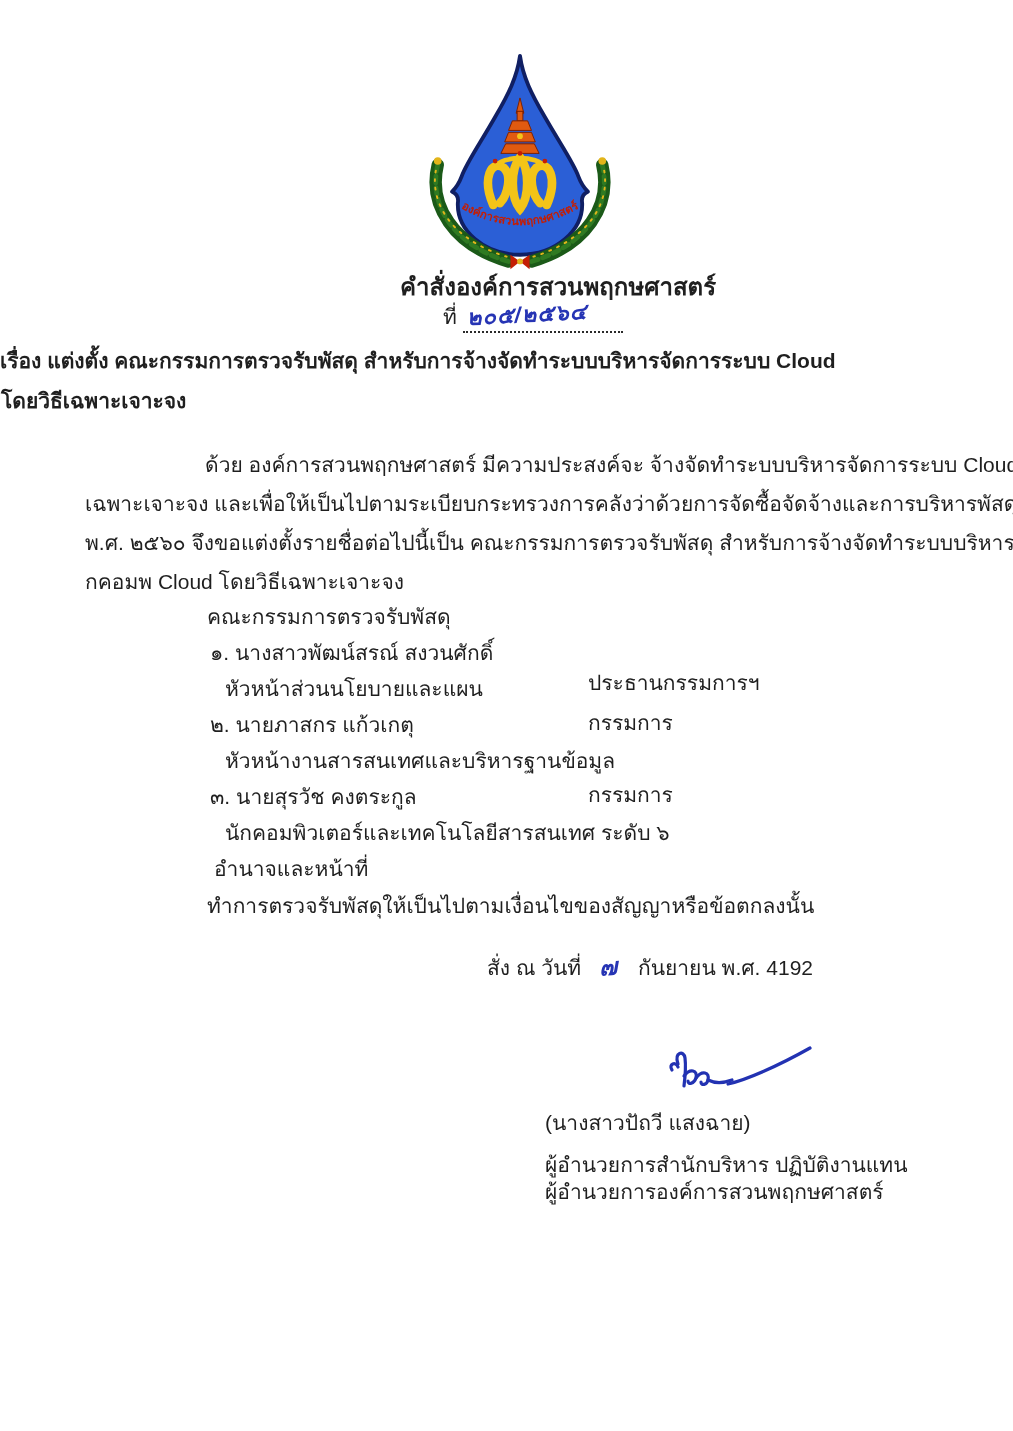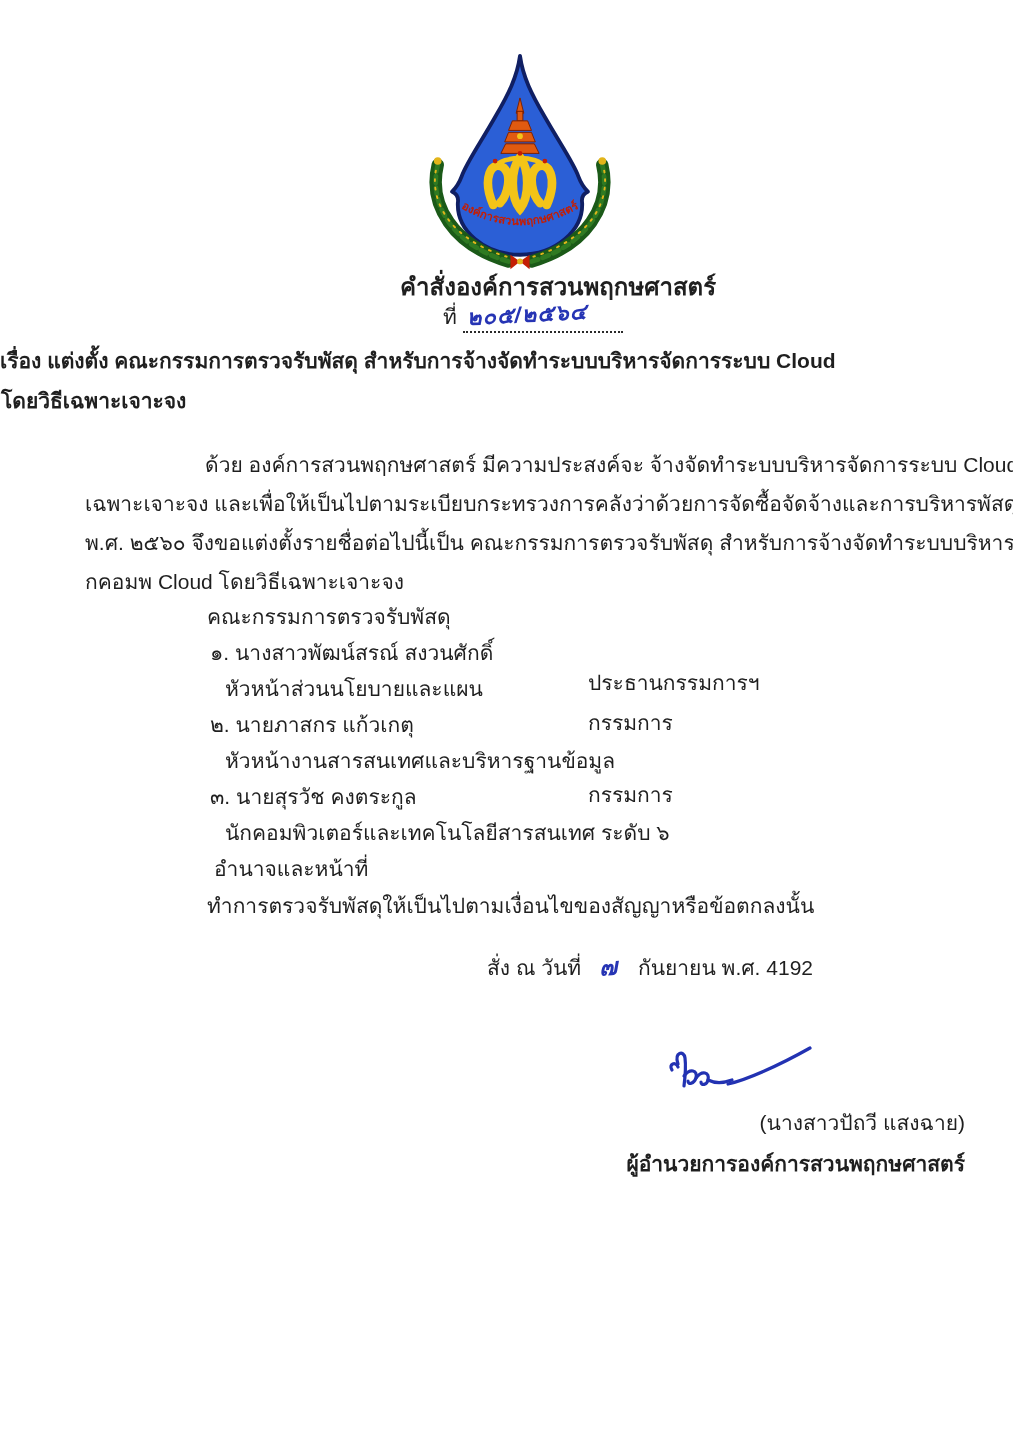--- a/index.html
+++ b/index.html
@@ -29,21 +29,21 @@
     margin-left:6px;
   }
   .dotted-slot .hand{
     display:inline-block;
     transform:rotate(-3deg) translateY(-2px);
     font-size:22px;
   }
   .role-col{position:absolute;left:588px;}
   .name-col{position:absolute;left:210px;}
   .pos-col{position:absolute;left:225px;}
-  .sig-block{width:420px;text-align:right;}
+  .sig-block{width:420px;text-align:left;}
 </style>
 </head>
 <body>
 
 <div class="abs" style="left:420px;top:52px;width:200px;height:220px;">
   <svg width="200" height="220" viewBox="0 0 200 230">
 
     <path d="M100 4 C 97 26, 88 44, 74 68 C 58 96, 44 116, 39 130
              C 36 138, 33 142, 29 146 C 34 148, 36 152, 35 158
              C 34 186, 62 212, 100 212 C 138 212, 166 186, 165 158
@@ -148,14 +148,15 @@
       <path d="M34 36 C 40 28, 48 30, 46 38 C 44 44, 38 45, 38 41"></path>
       <path d="M46 38 C 52 30, 60 32, 58 40 C 57 45, 51 46, 51 42"></path>
       <path d="M58 40 C 66 44, 74 43, 82 40"></path>
       <path d="M78 44 C 96 40, 128 26, 160 8"></path>
     </g>
   </svg>
 </div>
 
 <div class="abs sig-block" style="left:545px;top:1110px;">
   <div class="doc-text" style="white-space:normal;">(นางสาวปัถวี แสงฉาย)</div>
-  <div class="doc-text" style="white-space:normal;margin-top:15px;font-weight:bold;">ผู้อำนวยการองค์การสวนพฤกษศาสตร์</div>
+  <div class="doc-text" style="white-space:normal;margin-top:16px;">ผู้อำนวยการสำนักบริหาร ปฏิบัติงานแทน</div>
+  <div class="doc-text" style="white-space:normal;">ผู้อำนวยการองค์การสวนพฤกษศาสตร์</div>
 </div>
 
 </body></html>

